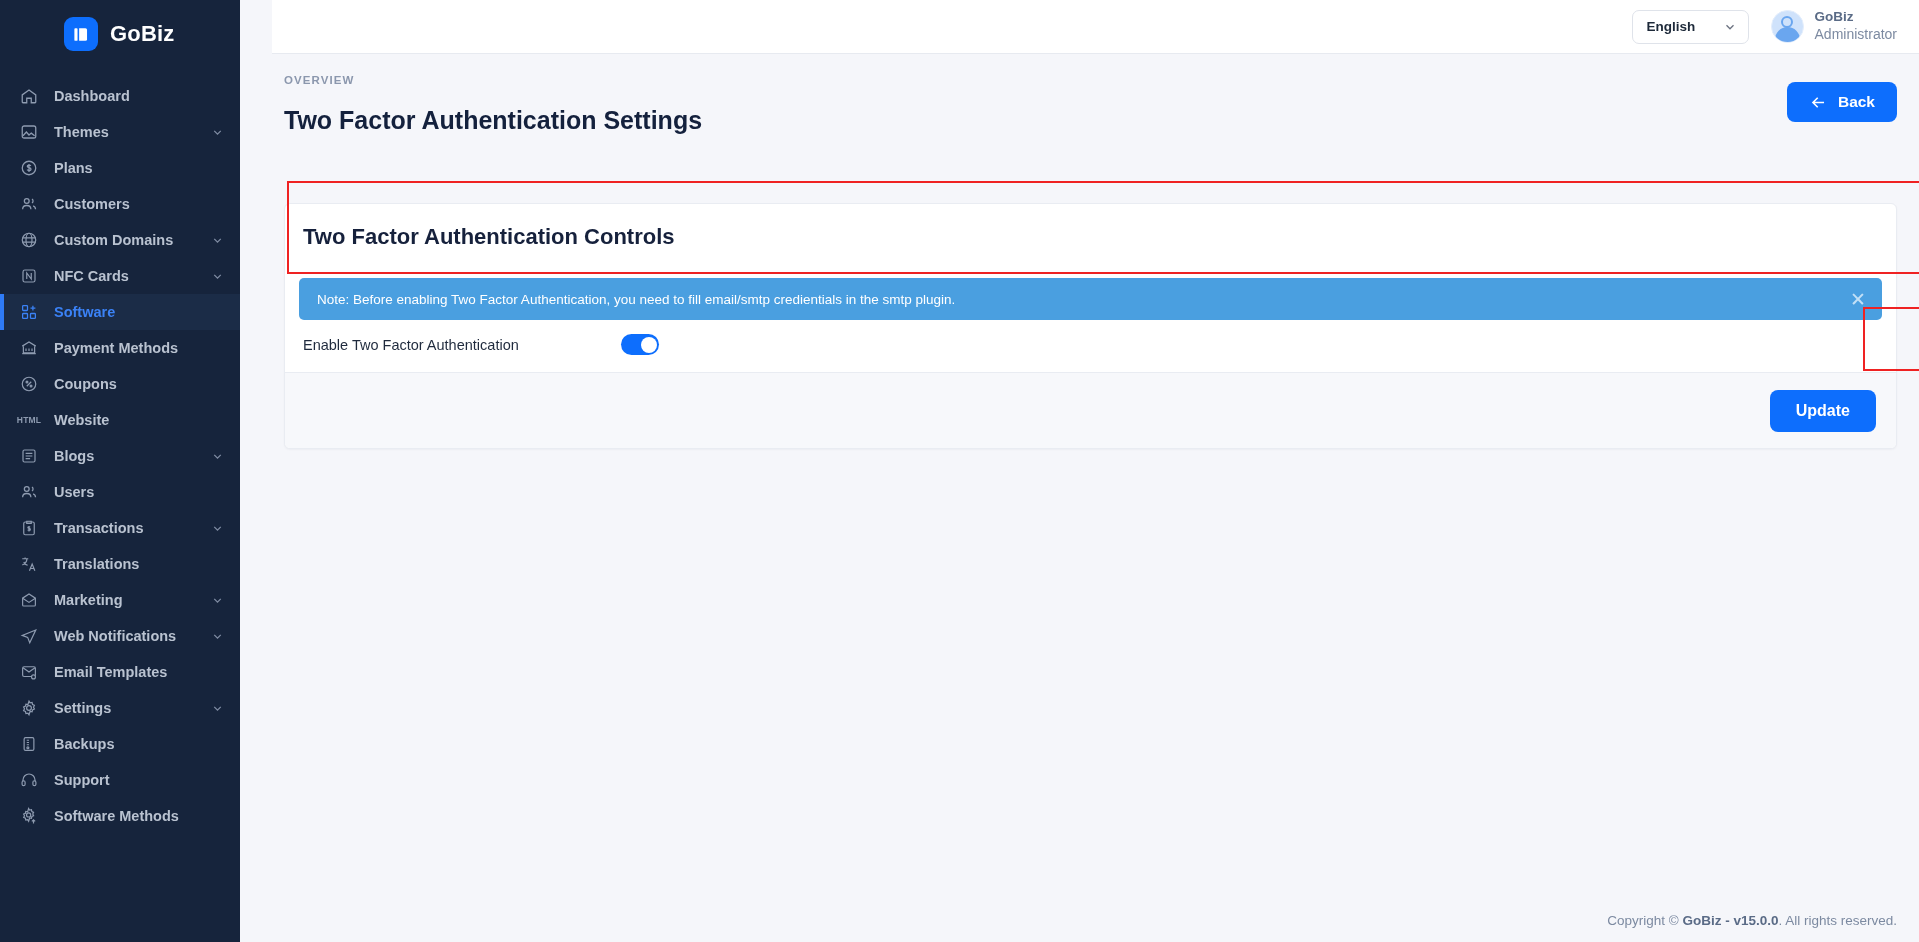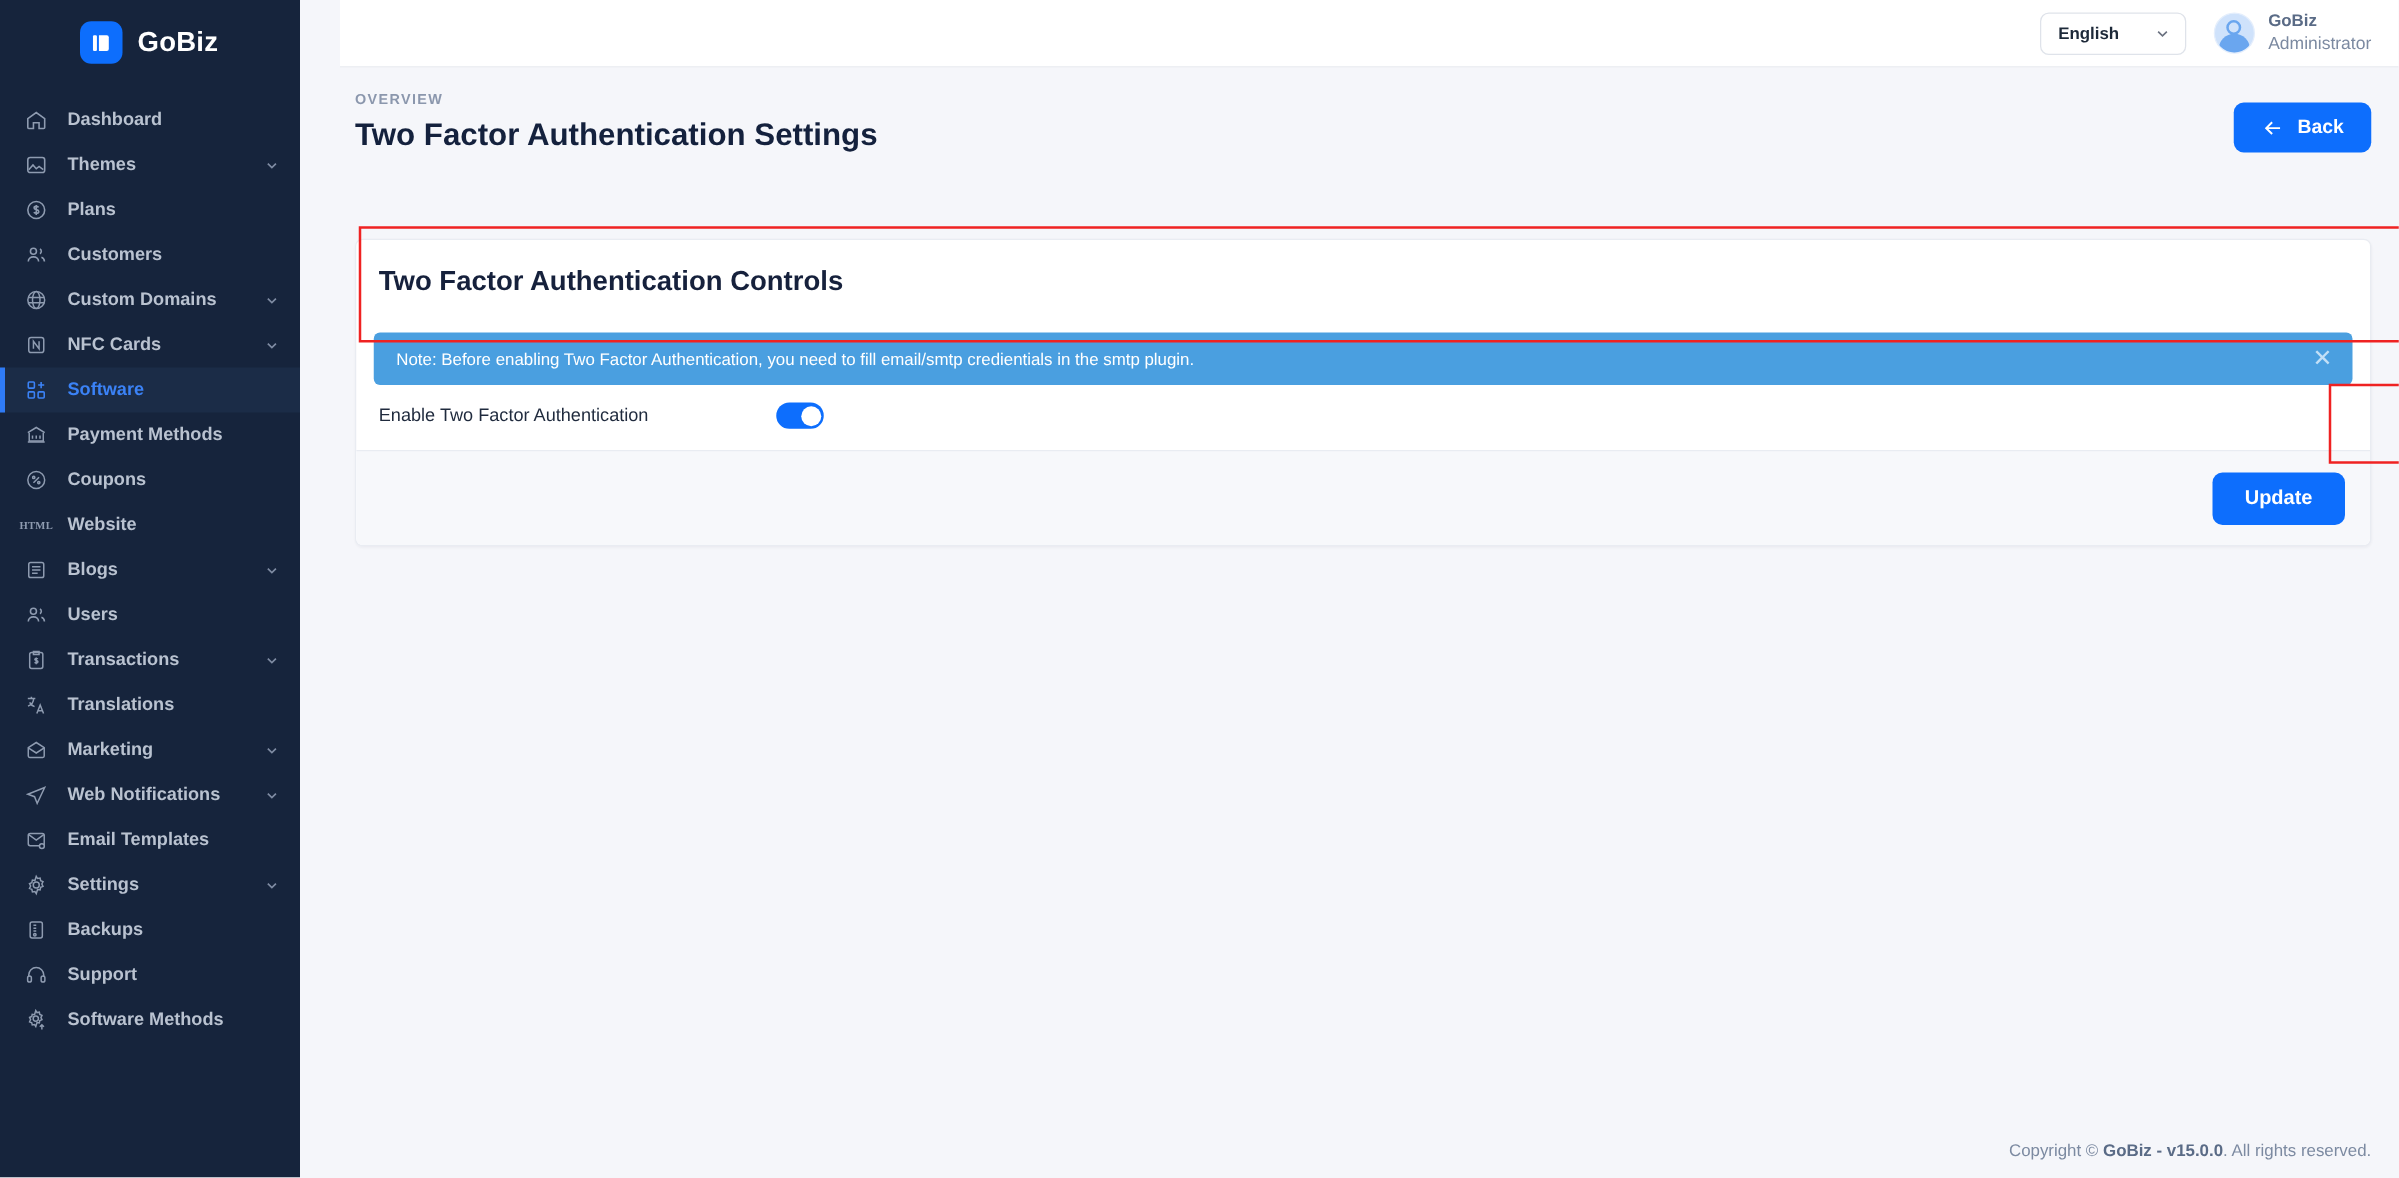--- a/index.html
+++ b/index.html
@@ -50,21 +50,21 @@
   .nav-item.active {
     color: #3b82f6; background: #1b2c47;
   }
   .nav-item.active .ico { color: #3b82f6; }
   .nav-item.active::before {
     content: ""; position: absolute; left: 0; top: 0;
     width: 4px; height: 100%; background: #2f7bf6;
   }
   .ico-html {
     font-size: 8.5px; font-weight: bold; letter-spacing: .2px;
-    color: #8e9bb0; font-family: Liberation Serif, serif;
+    color: #8e9bb0; font-family: Liberation Sans, sans-serif;
   }
 
   
   .main { flex: 1; height: 942px; display: flex; flex-direction: column; min-width: 0; padding-left: 32px; }
 
   .topbar {
     height: 54px; background: #ffffff;
     border-bottom: 1px solid #e7eaf0;
     display: flex; align-items: center; justify-content: flex-end;
     padding-right: 22px; gap: 22px;
@@ -98,21 +98,21 @@
 
   .page-head {
     display: flex; align-items: flex-start; justify-content: space-between;
     padding: 20px 22px 0 12px;
   }
   .breadcrumb {
     font-size: 11.5px; letter-spacing: 1.1px; font-weight: bold;
     color: #8b97ad; text-transform: uppercase; padding-left: 0;
   }
   .page-title {
-    font-size: 25px; font-weight: bold; color: #14213d; margin-top: 8px;
+    font-size: 25px; font-weight: bold; color: #14213d; margin-top: 20px;
   }
   .btn {
     border: none; border-radius: 8px; cursor: pointer;
     font-family: "Liberation Sans", sans-serif;
   }
   .btn-back {
     background: #0d6efd; color: #fff;
     display: flex; align-items: center; gap: 10px;
     padding: 0 22px; height: 40px;
     font-size: 15.5px; font-weight: bold;

